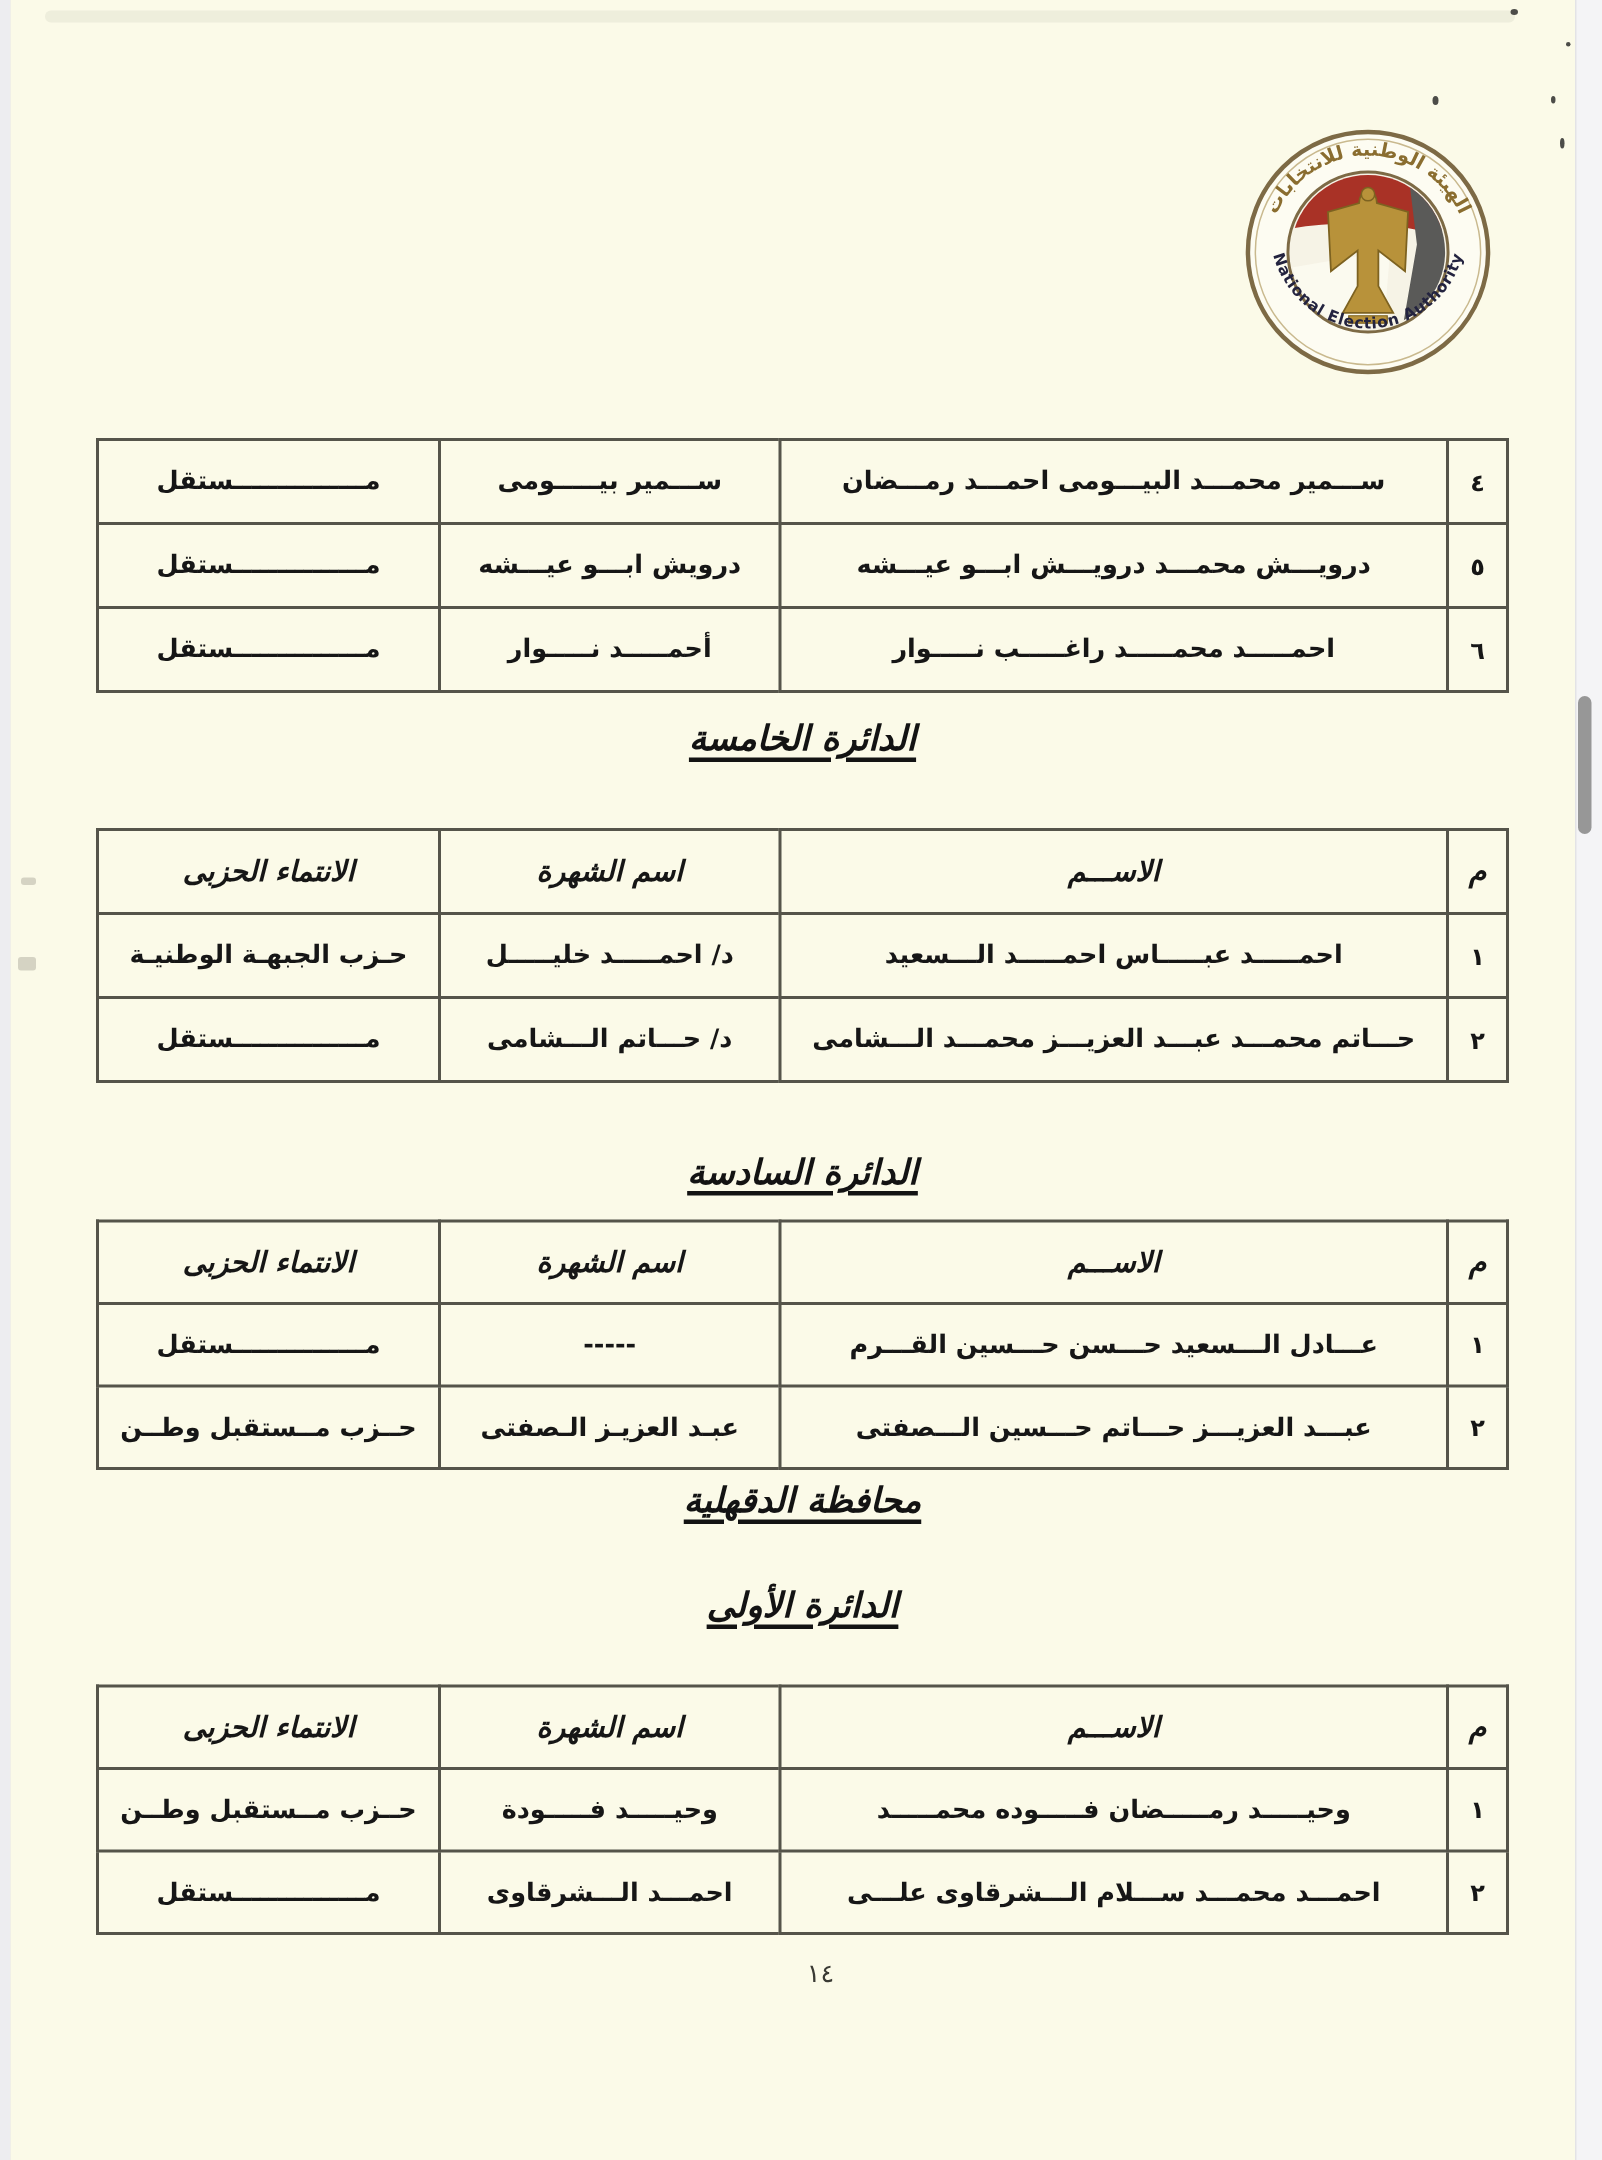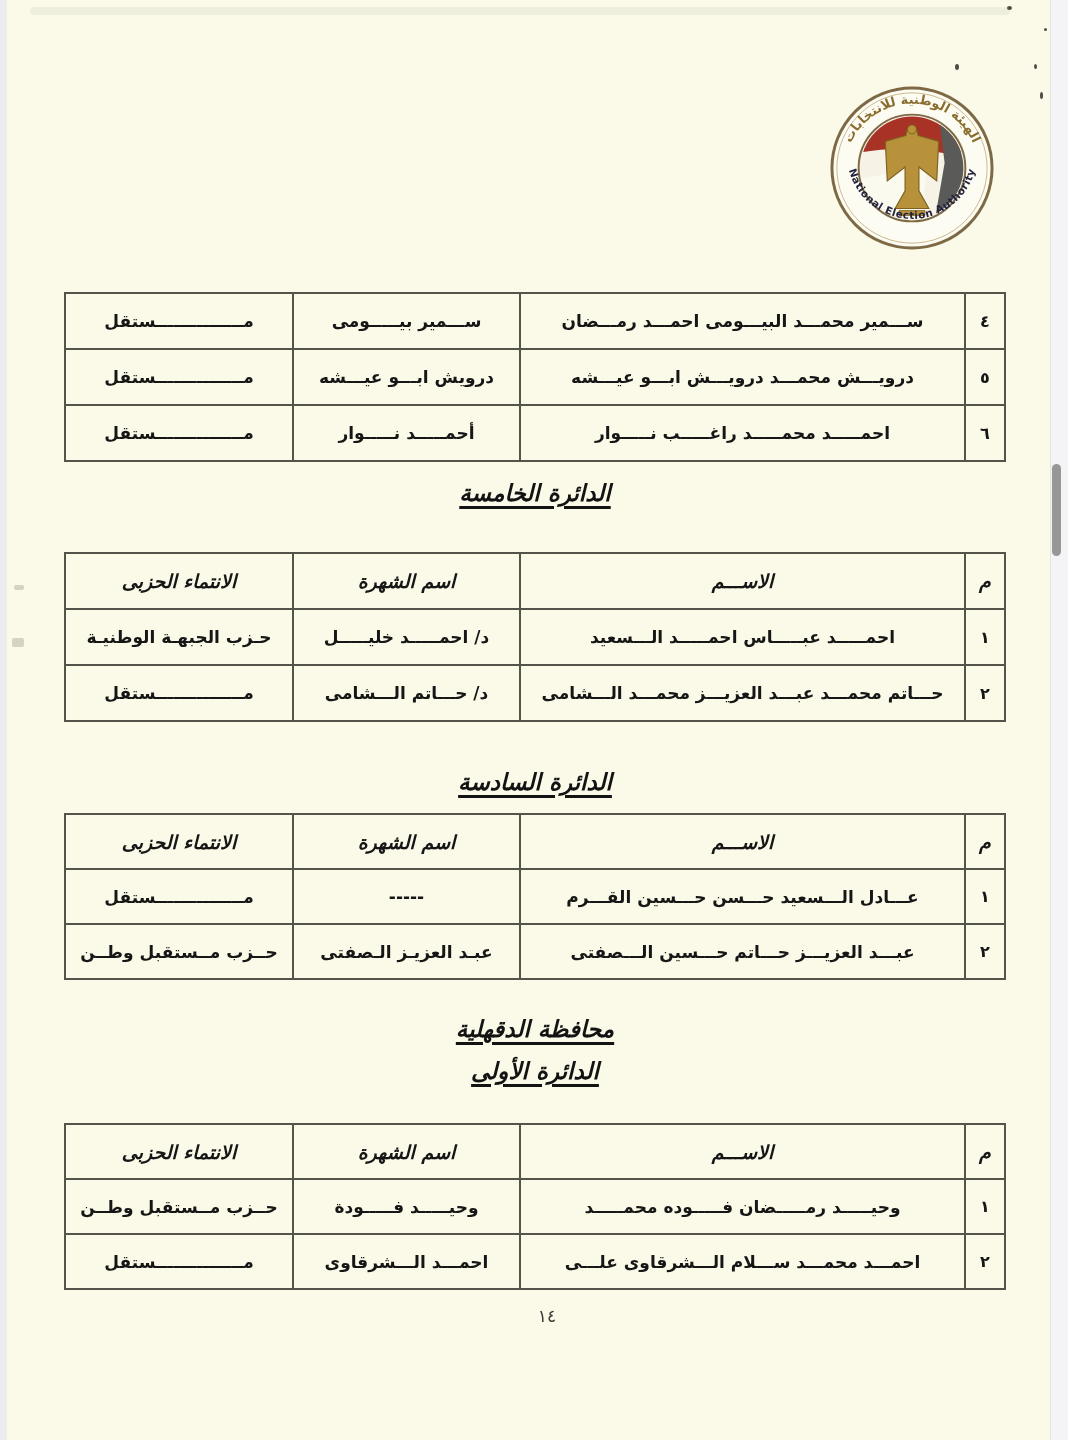--- a/index.html
+++ b/index.html
@@ -207,21 +207,21 @@
   </tr>
   <tr>
     <td class="num">٢</td>
     <td>عبـــد العزيـــز حـــاتم حـــسين الـــصفتى</td>
     <td>عبـد العزيـز الـصفتى</td>
     <td>حــزب مــستقبل وطــن</td>
   </tr>
 </tbody>
   </table>
 
-<div class="section-title" style="top:1016px;">
+<div class="section-title" style="top:988px;">
   <span>محافظة الدقهلية</span>
 </div>
 
 <div class="section-title" style="top:1058px;">
   <span>الدائرة الأولى</span>
 </div>
 
 <table class="tbl t4" style="top:1123px;">
   <colgroup>
       <col class="col-num">

